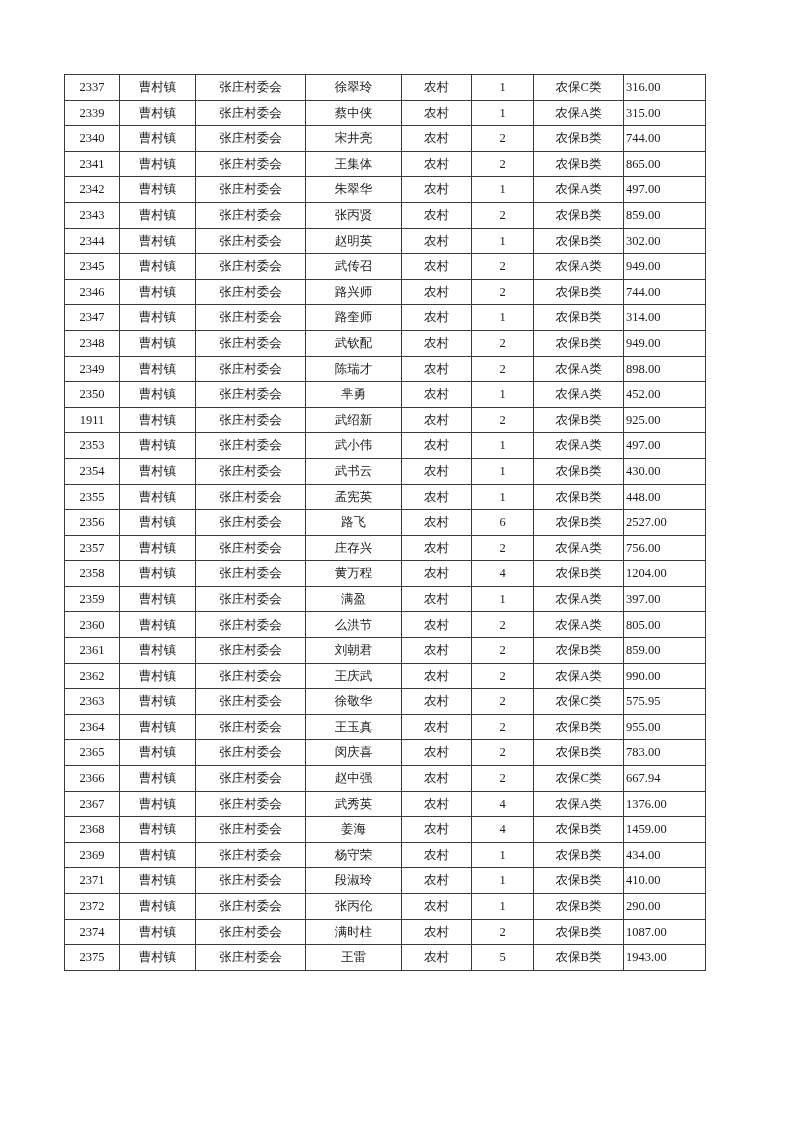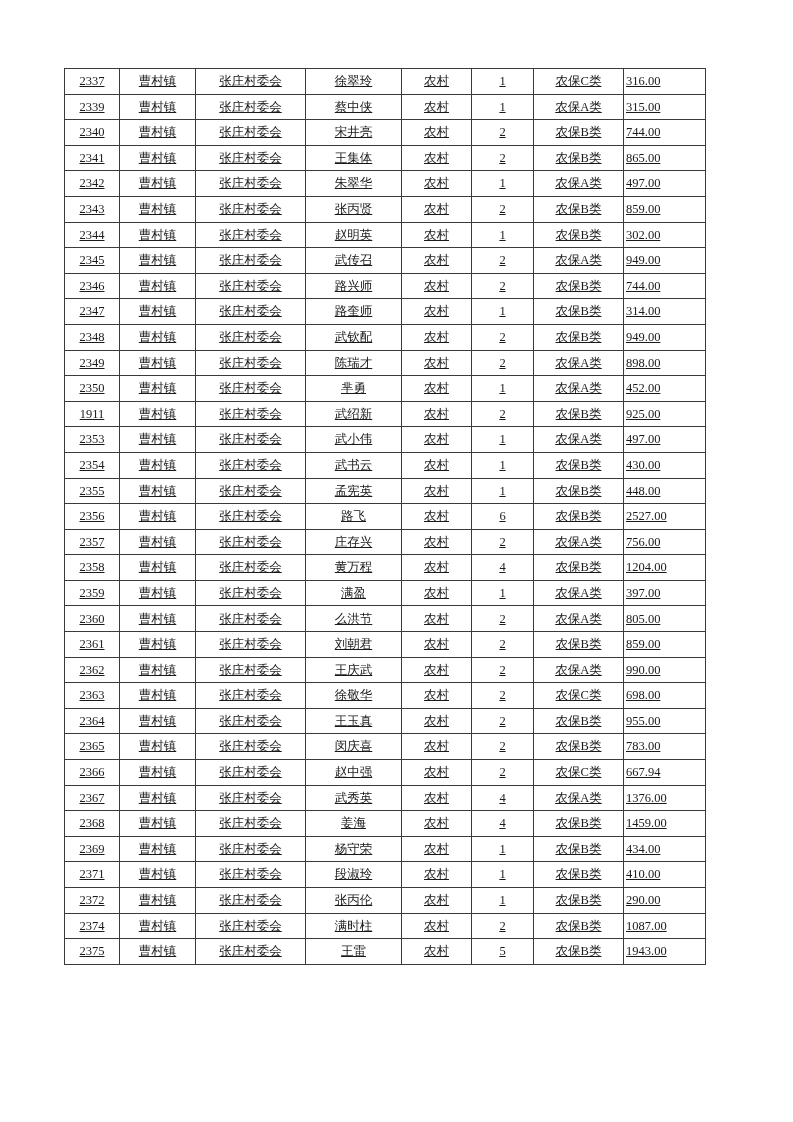--- a/index.html
+++ b/index.html
@@ -12,26 +12,25 @@
     width: 793px;
     height: 1122px;
     background: #ffffff;
     overflow: hidden;
     font-family: "Liberation Serif", "DejaVu Serif", serif;
     color: #1a1a1a;
   }
   table.data-table {
     position: absolute;
     left: 64px;
-    top: 68px;
+    top: 74px;
     width: 641px;
     border-collapse: collapse;
     table-layout: fixed;
     font-size: 12.5px;
-    text-decoration: underline;
   }
   table.data-table td {
     border: 1px solid #3a3a3a;
     height: 24.6px;
     padding: 0 2px;
     text-align: center;
     vertical-align: middle;
     white-space: nowrap;
     overflow: hidden;
     line-height: 1;
@@ -306,21 +305,21 @@
           <td class="col-amount">990.00</td>
         </tr>
         <tr>
           <td class="col-id">2363</td>
           <td class="col-town">曹村镇</td>
           <td class="col-village">张庄村委会</td>
           <td class="col-name">徐敬华</td>
           <td class="col-type">农村</td>
           <td class="col-count">2</td>
           <td class="col-category">农保C类</td>
-          <td class="col-amount">698.00</td>
+          <td class="col-amount">575.95</td>
         </tr>
         <tr>
           <td class="col-id">2364</td>
           <td class="col-town">曹村镇</td>
           <td class="col-village">张庄村委会</td>
           <td class="col-name">王玉真</td>
           <td class="col-type">农村</td>
           <td class="col-count">2</td>
           <td class="col-category">农保B类</td>
           <td class="col-amount">955.00</td>

